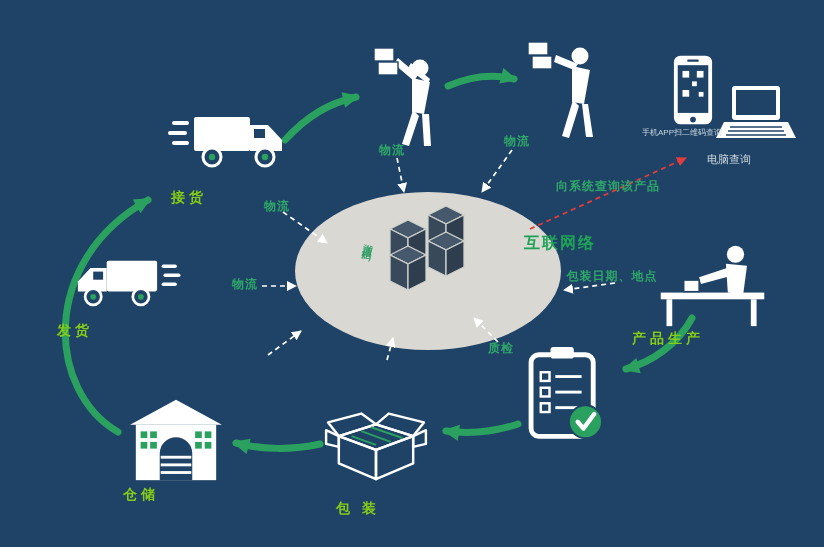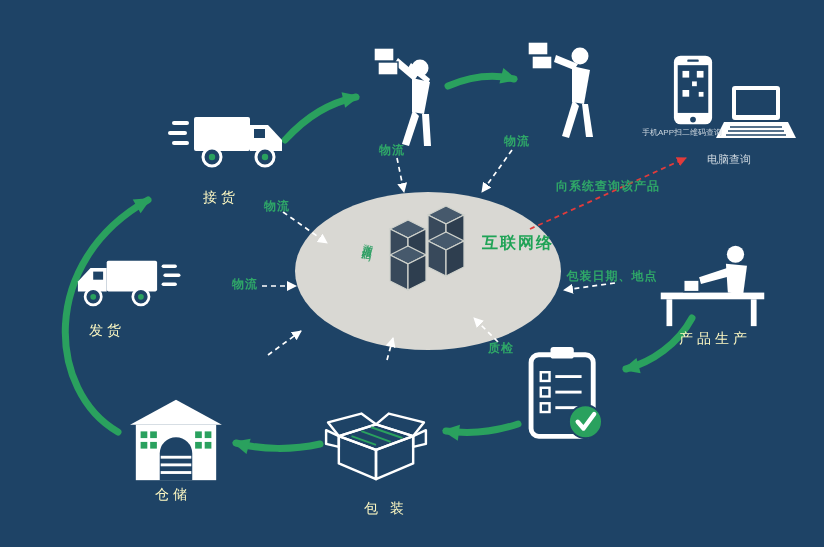--- a/index.html
+++ b/index.html
@@ -1,25 +1,25 @@
 <!DOCTYPE html>
 <html><head>
 <meta charset="utf-8">
 <style>
   html,body{margin:0;padding:0;background:#10263d;}
   .canvas{position:relative;width:824px;height:547px;background:#1e4366;overflow:hidden;
           font-family:"Liberation Sans", sans-serif;}
   svg.layer{position:absolute;left:0;top:0;z-index:1;}
   .icon{position:absolute;z-index:2;}
-  .node-label{position:absolute;color:#fef9c3;font-size:14px;font-weight:normal;letter-spacing:4px;
-              text-align:center;z-index:3;white-space:nowrap;}
+  .node-label{position:absolute;color:#84cc16;font-size:14px;font-weight:bold;letter-spacing:4px;
+              z-index:3;white-space:nowrap;}
   .flow-label{position:absolute;color:#2fa768;font-size:12px;font-weight:bold;letter-spacing:1px;
               text-align:center;z-index:3;white-space:nowrap;}
   .tiny-label{position:absolute;color:#ccd6de;font-size:8px;text-align:left;z-index:3;white-space:nowrap;}
-  .net-label{position:absolute;color:#1fa356;font-weight:bold;font-size:16px;letter-spacing:2px;z-index:3;white-space:nowrap;}
+  .net-label{position:absolute;color:#1fa356;font-weight:bold;font-size:16px;letter-spacing:2px;z-index:3;white-space:nowrap;margin-left:42px;}
   .trace-label{position:absolute;writing-mode:vertical-rl;color:#2c9e63;font-size:10px;letter-spacing:2px;
                transform:rotate(12deg);z-index:3;}
 </style>
 </head>
 <body>
 
 <div class="canvas">
 
   <svg class="layer" width="824" height="547" viewBox="0 0 824 547">
     <defs>
@@ -252,21 +252,21 @@
         <rect x="70" y="48" width="7" height="7"></rect>
         <rect x="80" y="48" width="7" height="7"></rect>
       </g>
     </svg>
   </div>
 
   <div class="node-label" style="left:171px;top:189px;width:100px">接货</div>
   <div class="node-label" style="left:57px;top:322px;width:100px">发货</div>
   <div class="node-label" style="left:123px;top:486px;width:100px">仓储</div>
   <div class="node-label" style="left:336px;top:500px;width:100px">包 装</div>
-  <div class="node-label" style="left:655px;top:330px;width:120px">产品生产</div>
+  <div class="node-label" style="left:632px;top:330px;width:120px">产品生产</div>
 
   <div class="flow-label" style="left:237px;top:198px;width:80px">物流</div>
   <div class="flow-label" style="left:352px;top:142px;width:80px">物流</div>
   <div class="flow-label" style="left:477px;top:133px;width:80px">物流</div>
   <div class="flow-label" style="left:205px;top:276px;width:80px">物流</div>
   <div class="flow-label" style="left:542px;top:268px;width:140px">包装日期、地点</div>
   <div class="flow-label" style="left:461px;top:340px;width:80px">质检</div>
   <div class="flow-label" style="left:528px;top:178px;width:160px">向系统查询该产品</div>
 
   <div class="tiny-label" style="left:642px;top:127px;width:100px">手机APP扫二维码查询</div>

